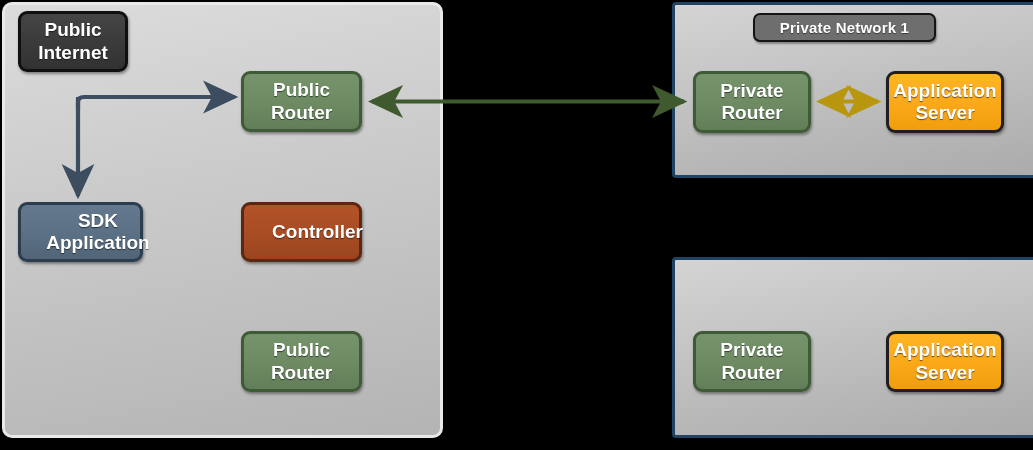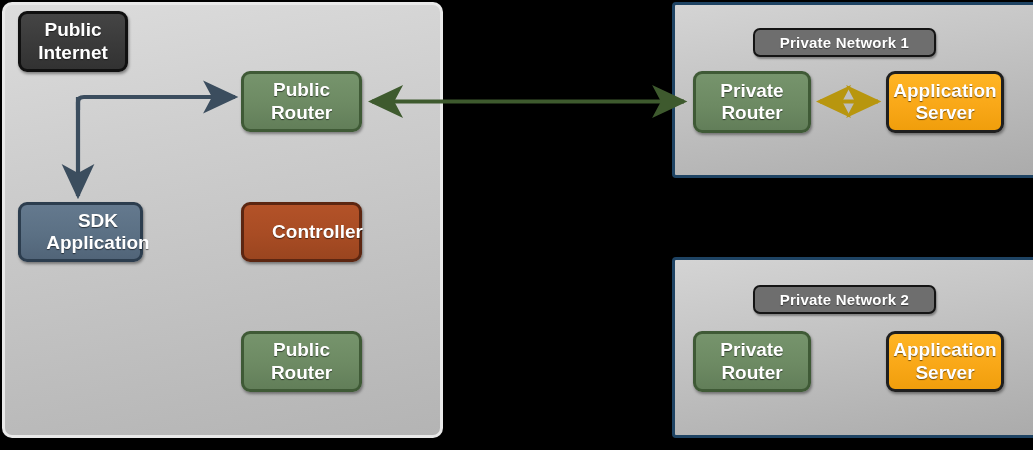--- a/index.html
+++ b/index.html
@@ -67,21 +67,20 @@
     border-radius: 7px;
     color: #ffffff;
     font-size: 15px;
     font-weight: bold;
     display: flex;
     align-items: center;
     justify-content: center;
     letter-spacing: 0.2px;
     text-shadow: 0 1px 1px rgba(0,0,0,0.5);
     box-shadow: 1px 2px 2px rgba(0,0,0,0.35);
-    margin-top: 15px;
   }
   .badge-pn1 { left: 753px; top: 13px;  width: 183px; height: 29px; }
   .badge-pn2 { left: 753px; top: 270px; width: 183px; height: 29px; }
 
   
   .node {
     position: absolute;
     box-sizing: border-box;
     border-radius: 9px;
     display: flex;
@@ -142,21 +141,20 @@
 <body>
 
 <div class="stage">
 
   <div class="zone zone-public"></div>
 
   <div class="zone zone-private zone-pn1"></div>
   <div class="badge badge-pn1">Private Network 1</div>
 
   <div class="zone zone-private zone-pn2"></div>
-  <div class="badge badge-pn2">Private Network 2</div>
 
   <svg class="edges" width="1033" height="450" viewBox="0 0 1033 450">
     <defs>
       <marker id="arrow-navy" markerWidth="9" markerHeight="9" refX="7.6" refY="4.5" orient="auto" markerUnits="strokeWidth">
         <path d="M0,0.6 L8.4,4.5 L0,8.4 L2.1,4.5 Z" fill="#3b4d5e"></path>
       </marker>
       <marker id="arrow-green-s" markerWidth="9" markerHeight="9" refX="1.0" refY="4.5" orient="auto" markerUnits="strokeWidth">
         <path d="M8.4,0.6 L0,4.5 L8.4,8.4 L6.3,4.5 Z" fill="#3e5a2e"></path>
       </marker>
       <marker id="arrow-green-e" markerWidth="9" markerHeight="9" refX="7.6" refY="4.5" orient="auto" markerUnits="strokeWidth">

